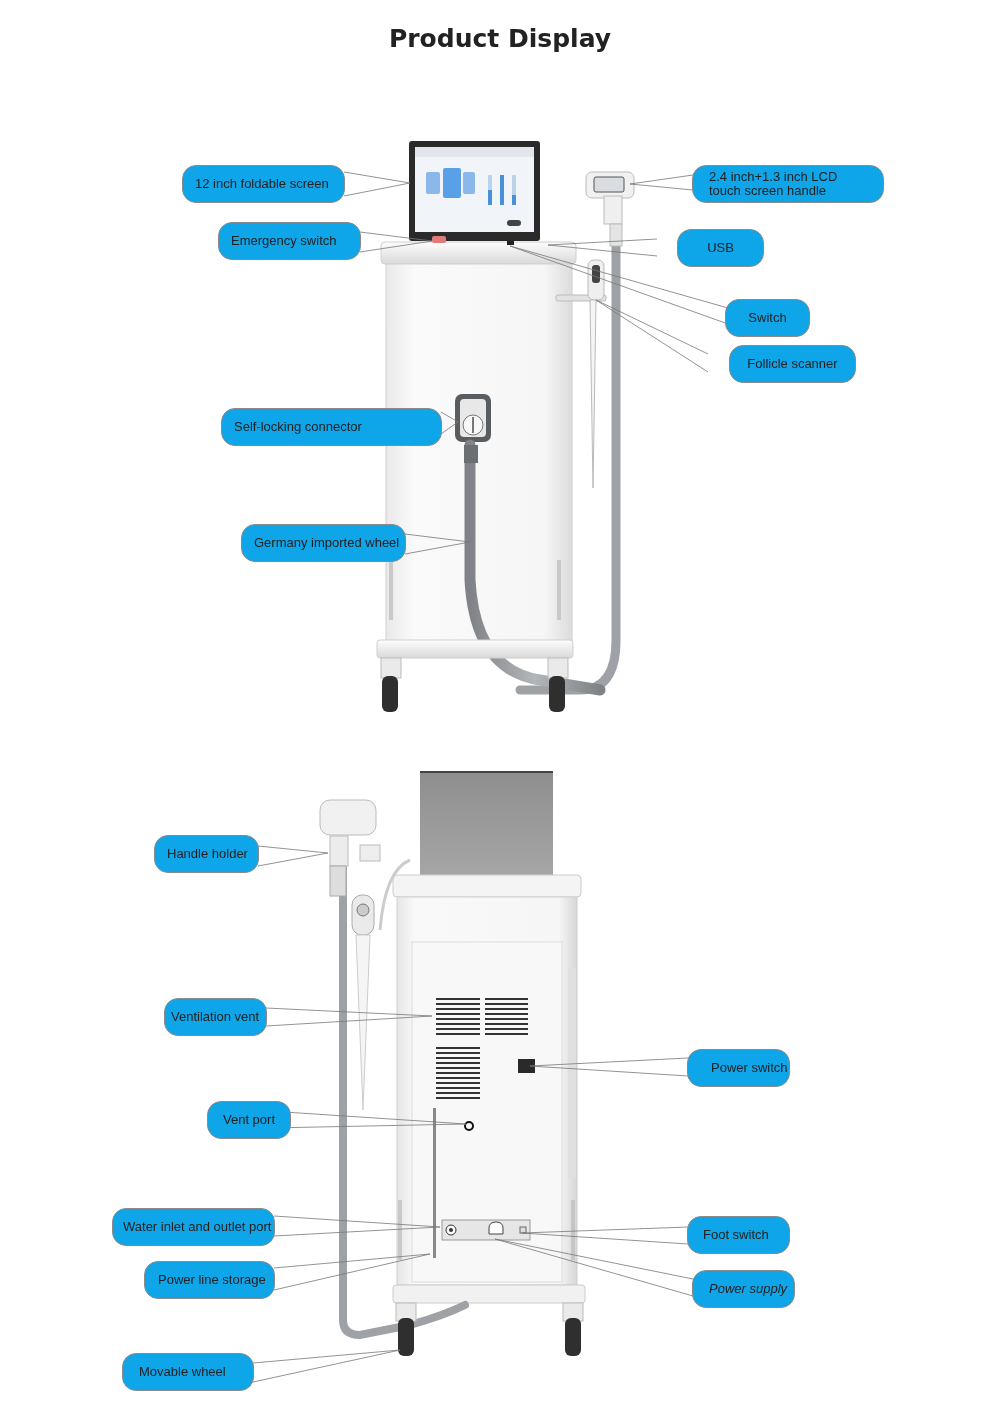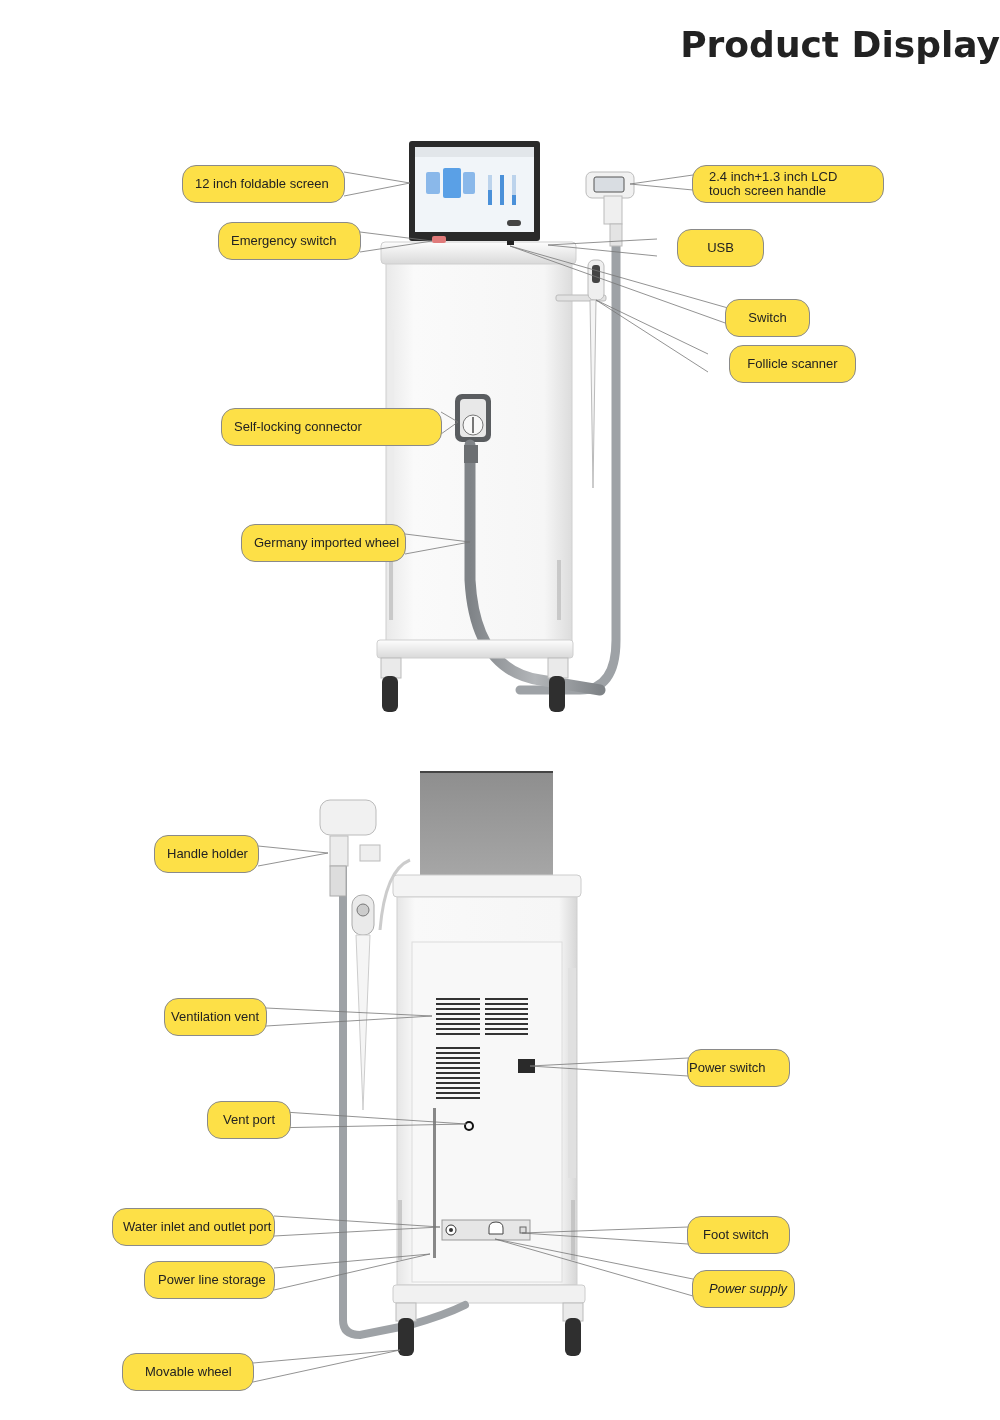--- a/index.html
+++ b/index.html
@@ -1,18 +1,18 @@
 <!DOCTYPE html>
 <html><head>
 <meta charset="utf-8">
 <style>
   html, body { margin:0; padding:0; background:#ffffff; }
   body { width:1000px; height:1420px; position:relative; overflow:hidden; font-family:"Liberation Sans", sans-serif; color:#222; }
-  .title { position:absolute; left:0; top:24px; width:1000px; text-align:right; font-family:"DejaVu Sans", sans-serif; font-weight:bold; font-size:36px; color:#222; letter-spacing:0px; }
-  .callout { position:absolute; border:1px solid #8a8a8a; border-radius:14px; background:#fde047; font-size:13px; color:#222; display:flex; align-items:center; padding:0 12px; box-sizing:border-box; line-height:14px; white-space:nowrap; }
+  .title { position:absolute; left:0; top:24px; width:1000px; text-align:center; font-family:"DejaVu Sans", sans-serif; font-weight:bold; font-size:25px; color:#222; letter-spacing:0px; }
+  .callout { position:absolute; border:1px solid #8a8a8a; border-radius:14px; background:#0ea5e9; font-size:13px; color:#222; display:flex; align-items:center; padding:0 12px; box-sizing:border-box; line-height:14px; white-space:nowrap; }
   .callout.center { justify-content:center;margin-left:21px; }
   svg.lines { position:absolute; left:0; top:0; width:1000px; height:1420px; pointer-events:none; }
   .device { position:absolute; }
 </style>
 </head>
 <body>
 
 <div class="title">Product Display</div>
 
 <svg class="device" style="left:0;top:0;" width="1000" height="720" viewBox="0 0 1000 720">
@@ -208,19 +208,19 @@
   <span style="line-height:14px;">2.4 inch+1.3 inch LCD touch screen handle</span>
 </div>
 <div class="callout center" style="left:656px;top:229px;width:87px;height:38px;">USB</div>
 <div class="callout center" style="left:704px;top:299px;width:85px;height:38px;">Switch</div>
 <div class="callout center" style="left:708px;top:345px;width:127px;height:38px;">Follicle scanner</div>
 <div class="callout" style="left:221px;top:408px;width:221px;height:38px;">Self-locking connector</div>
 <div class="callout" style="left:241px;top:524px;width:165px;height:38px;">Germany imported wheel</div>
 
 <div class="callout" style="left:154px;top:835px;width:105px;height:38px;">Handle holder</div>
 <div class="callout" style="left:164px;top:998px;width:103px;height:38px;padding:0 6px;">Ventilation vent</div>
-<div class="callout" style="left:687px;top:1049px;width:103px;height:38px;padding:0 1px;">Power switch</div>
+<div class="callout" style="left:687px;top:1049px;width:103px;height:38px;padding:0 23px;">Power switch</div>
 <div class="callout center" style="left:186px;top:1101px;width:84px;height:38px;">Vent port</div>
 <div class="callout" style="left:112px;top:1208px;width:163px;height:38px;padding:0 10px;">Water inlet and outlet port</div>
 <div class="callout" style="left:687px;top:1216px;width:103px;height:38px;padding:0 15px;">Foot switch</div>
 <div class="callout" style="left:144px;top:1261px;width:131px;height:38px;padding:0 13px;">Power line storage</div>
 <div class="callout" style="left:692px;top:1270px;width:103px;height:38px;padding:1px 16px;font-style:italic;">Power supply</div>
-<div class="callout" style="left:122px;top:1353px;width:132px;height:38px;padding:0 22px;">Movable wheel</div>
+<div class="callout" style="left:122px;top:1353px;width:132px;height:38px;padding:0 16px;">Movable wheel</div>
 
 </body></html>

